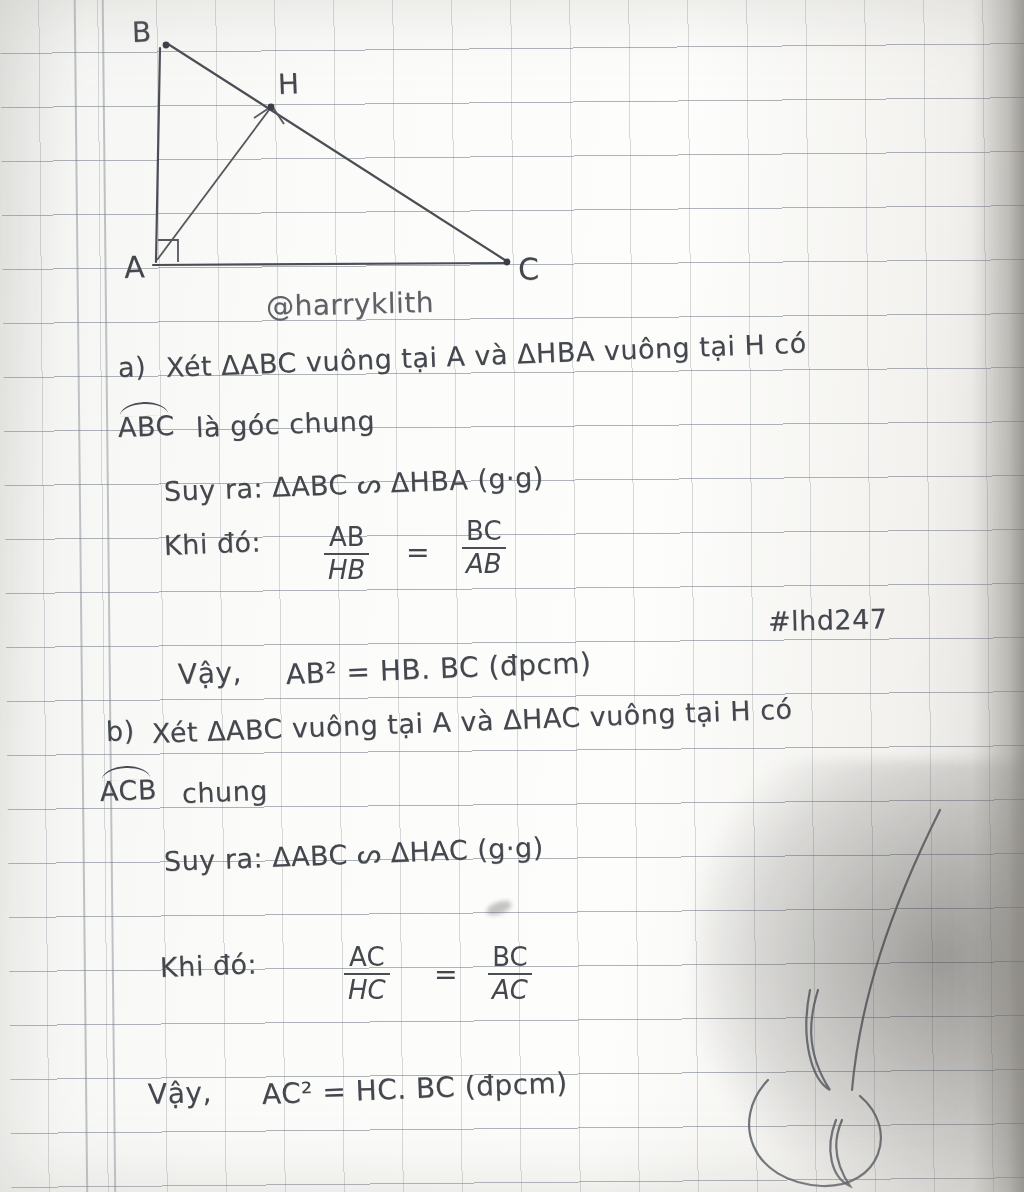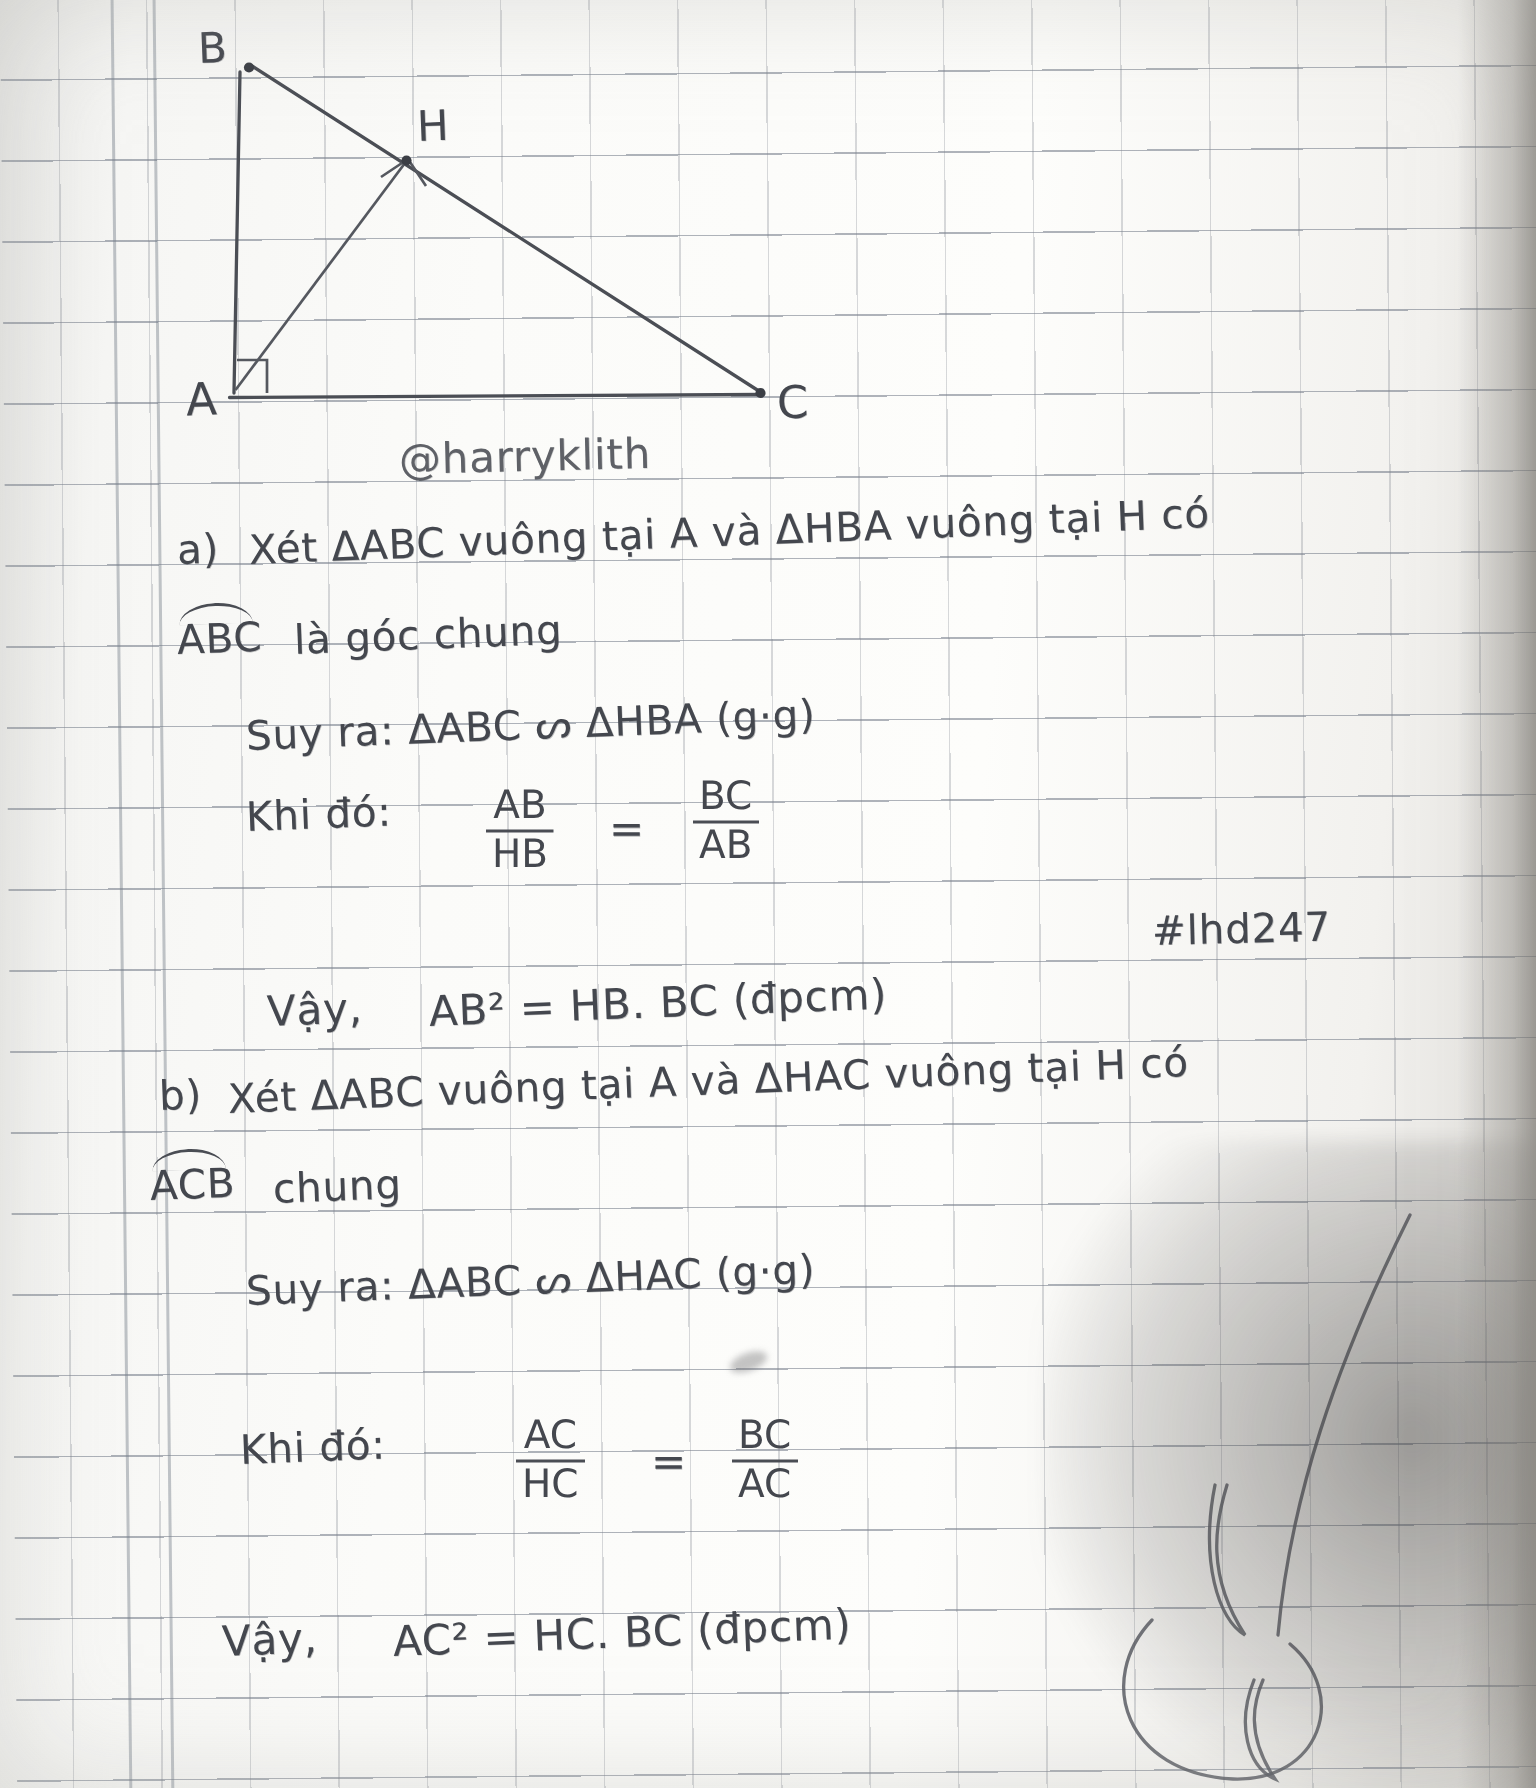--- a/index.html
+++ b/index.html
@@ -97,21 +97,21 @@
     position: absolute;
     display: inline-flex;
     flex-direction: column;
     align-items: center;
     line-height: 1.05;
     color: #44474e;
     font-size: 26px;
   }
   .frac .num { padding: 0 4px 2px 4px; }
   .frac .bar { width: 100%; height: 2px; background: #4a4d54; }
-  .frac .den { padding: 2px 4px 0 4px; }
+  .frac .den { padding: 2px 4px 0 4px; font-style: italic; }
 
   
   .arc::before {
     content: "";
     position: absolute;
     left: 2px; right: 6px; top: -9px;
     height: 12px;
     border-top: 2px solid #4a4d54;
     border-radius: 50% / 100% 100% 0 0;
   }

